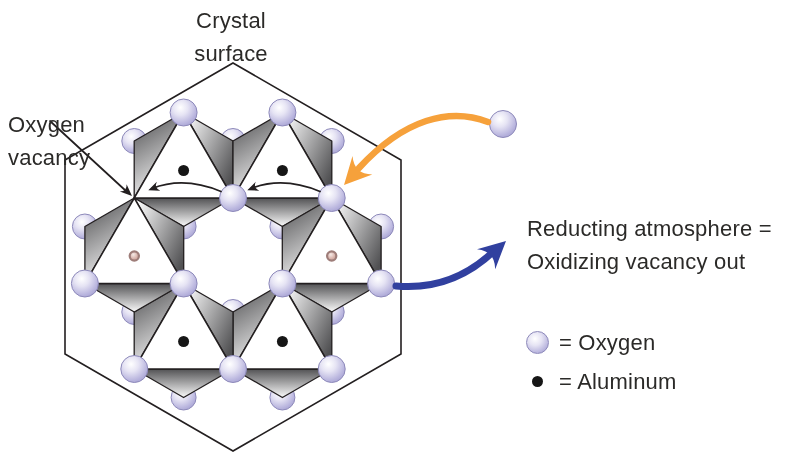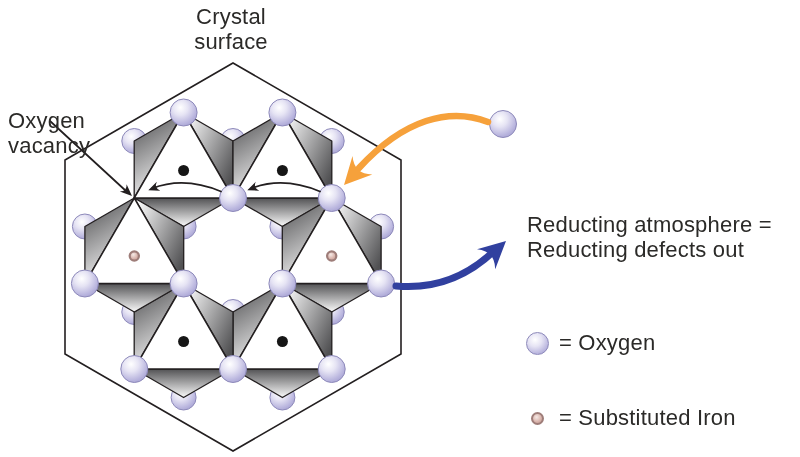--- a/index.html
+++ b/index.html
@@ -2,28 +2,28 @@
 <html><head>
 <meta charset="utf-8">
 <style>
   html,body{margin:0;padding:0;background:#ffffff;}
   .stage{
     position:relative;width:800px;height:457px;background:#ffffff;overflow:hidden;
     font-family:"Liberation Sans", sans-serif;
   }
   .stage svg{position:absolute;left:0;top:0;}
   .lbl{
-    position:absolute;font-size:22px;line-height:25px;color:#2b2a28;
+    position:absolute;font-size:22px;line-height:33px;color:#2b2a28;
     white-space:pre-line;letter-spacing:0.2px;
   }
   #lbl-crystal{left:151px;top:4px;width:160px;text-align:center;}
   #lbl-vacancy{left:8px;top:68px;margin-top:40px;}
   #lbl-oxidizing{left:527px;top:87px;}
   #lbl-reducting{left:527px;top:212px;}
-  .legend-row{position:absolute;left:525px;display:flex;align-items:center;gap:9px;height:26px;}
+  .legend-row{position:absolute;left:525px;display:flex;align-items:flex-start;gap:9px;height:26px;}
   #legend-oxygen{top:330px;}
   #legend-aluminum{top:369px;}
   #legend-iron{top:405px;}
   .symwrap{width:25px;height:25px;display:flex;justify-content:center;align-items:center;flex:0 0 25px;}
   .sym-oxygen{
     width:21px;height:21px;border-radius:50%;
     background:radial-gradient(circle at 38% 32%, #ffffff 0%, #e6e4f4 35%, #b9b5de 72%, #a09cce 100%);
     border:1px solid #8d89ba;
   }
   .sym-al{width:11px;height:11px;border-radius:50%;background:#161616;}
@@ -135,30 +135,30 @@
   </svg>
 
   <div class="lbl" id="lbl-crystal">Crystal
 surface</div>
 
   <div class="lbl" id="lbl-vacancy">Oxygen
 vacancy</div>
 
 
   <div class="lbl" id="lbl-reducting">Reducting atmosphere =
-Reducting defects out</div>
+Oxidizing vacancy out</div>
 
   <div class="legend-row" id="legend-oxygen">
     <span class="symwrap">
         <span class="sym-oxygen"></span>
       </span>
     <span class="ltext">= Oxygen</span>
   </div>
 
+  <div class="legend-row" id="legend-aluminum">
+    <span class="symwrap">
+        <span class="sym-al"></span>
+      </span>
+    <span class="ltext">= Aluminum</span>
+  </div>
 
-  <div class="legend-row" id="legend-iron">
-    <span class="symwrap">
-        <span class="sym-fe"></span>
-      </span>
-    <span class="ltext">= Substituted Iron</span>
-  </div>
 
 </div>
 
 </body></html>

